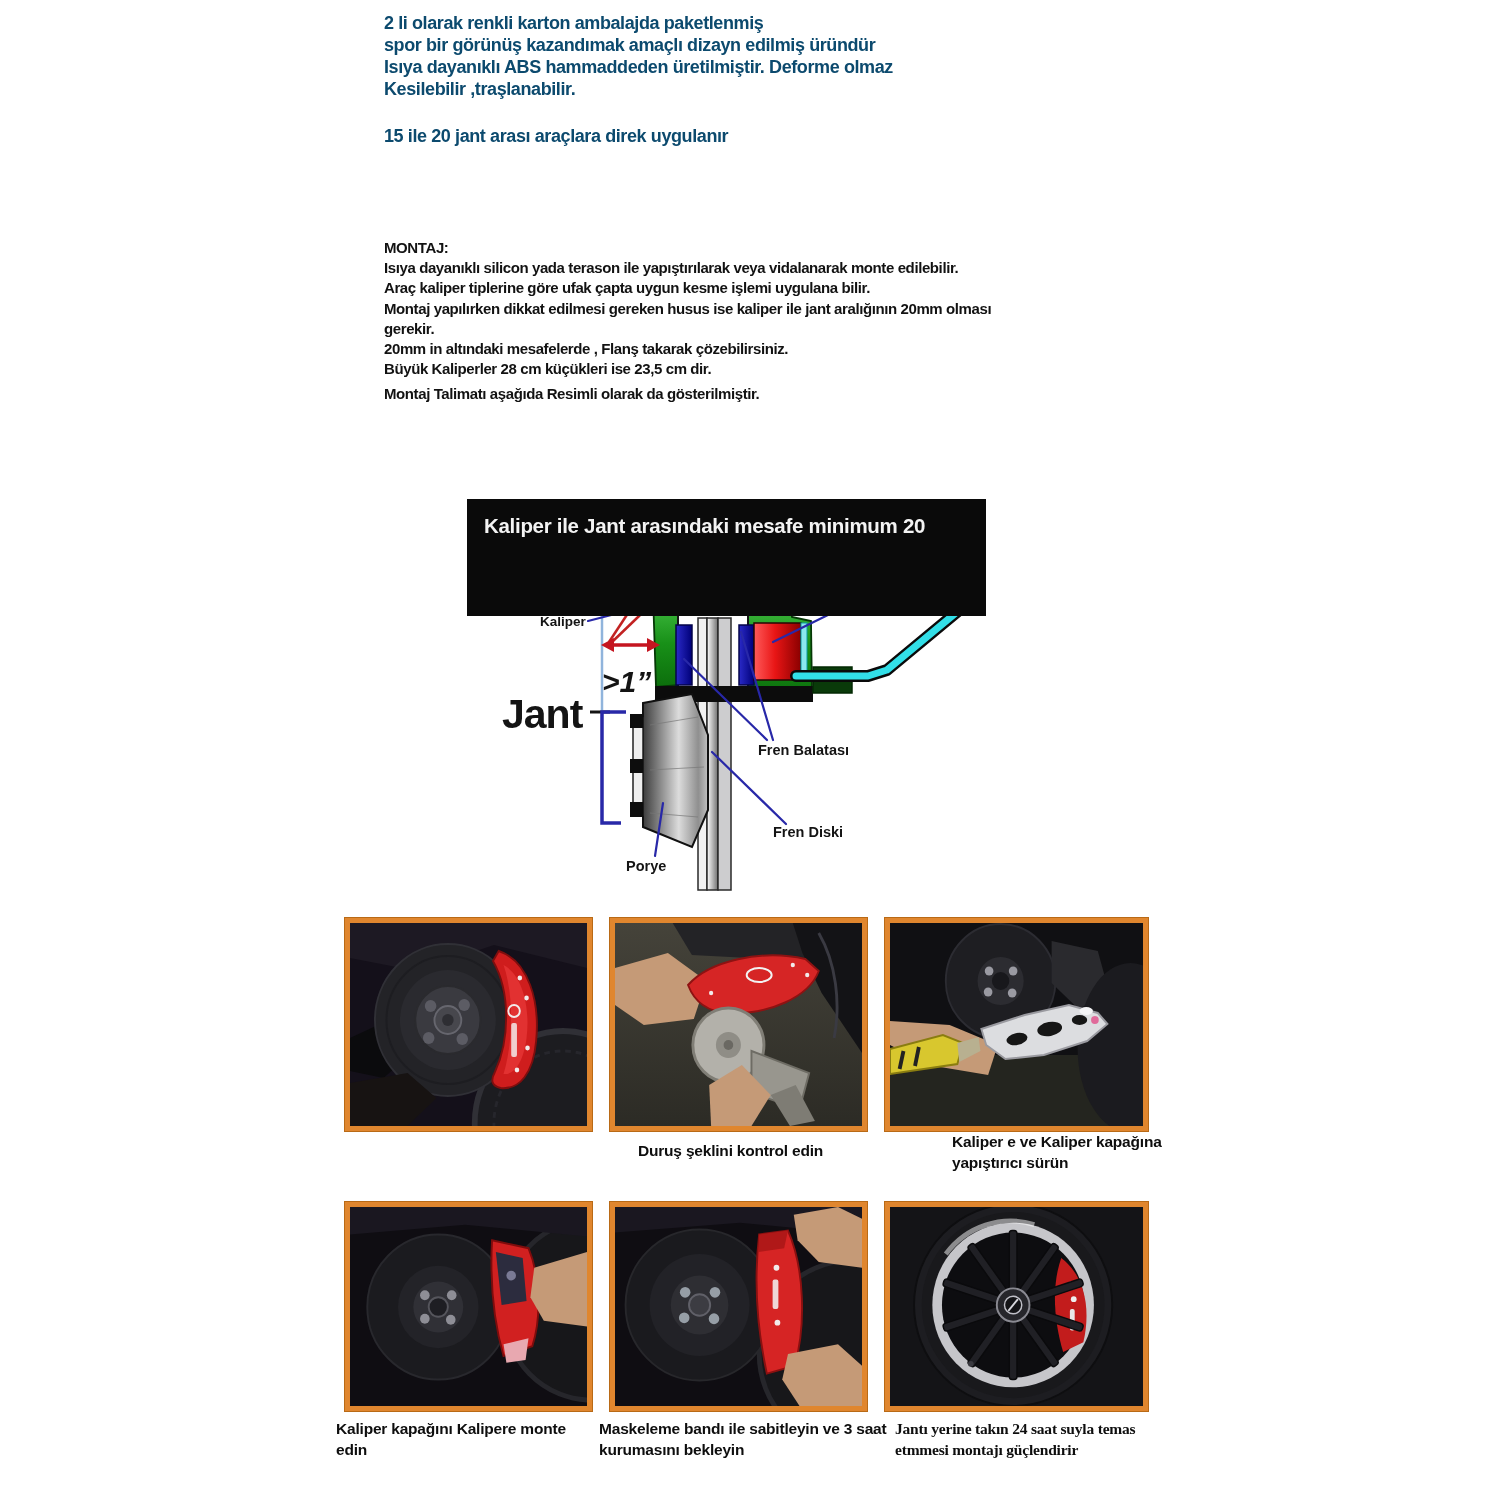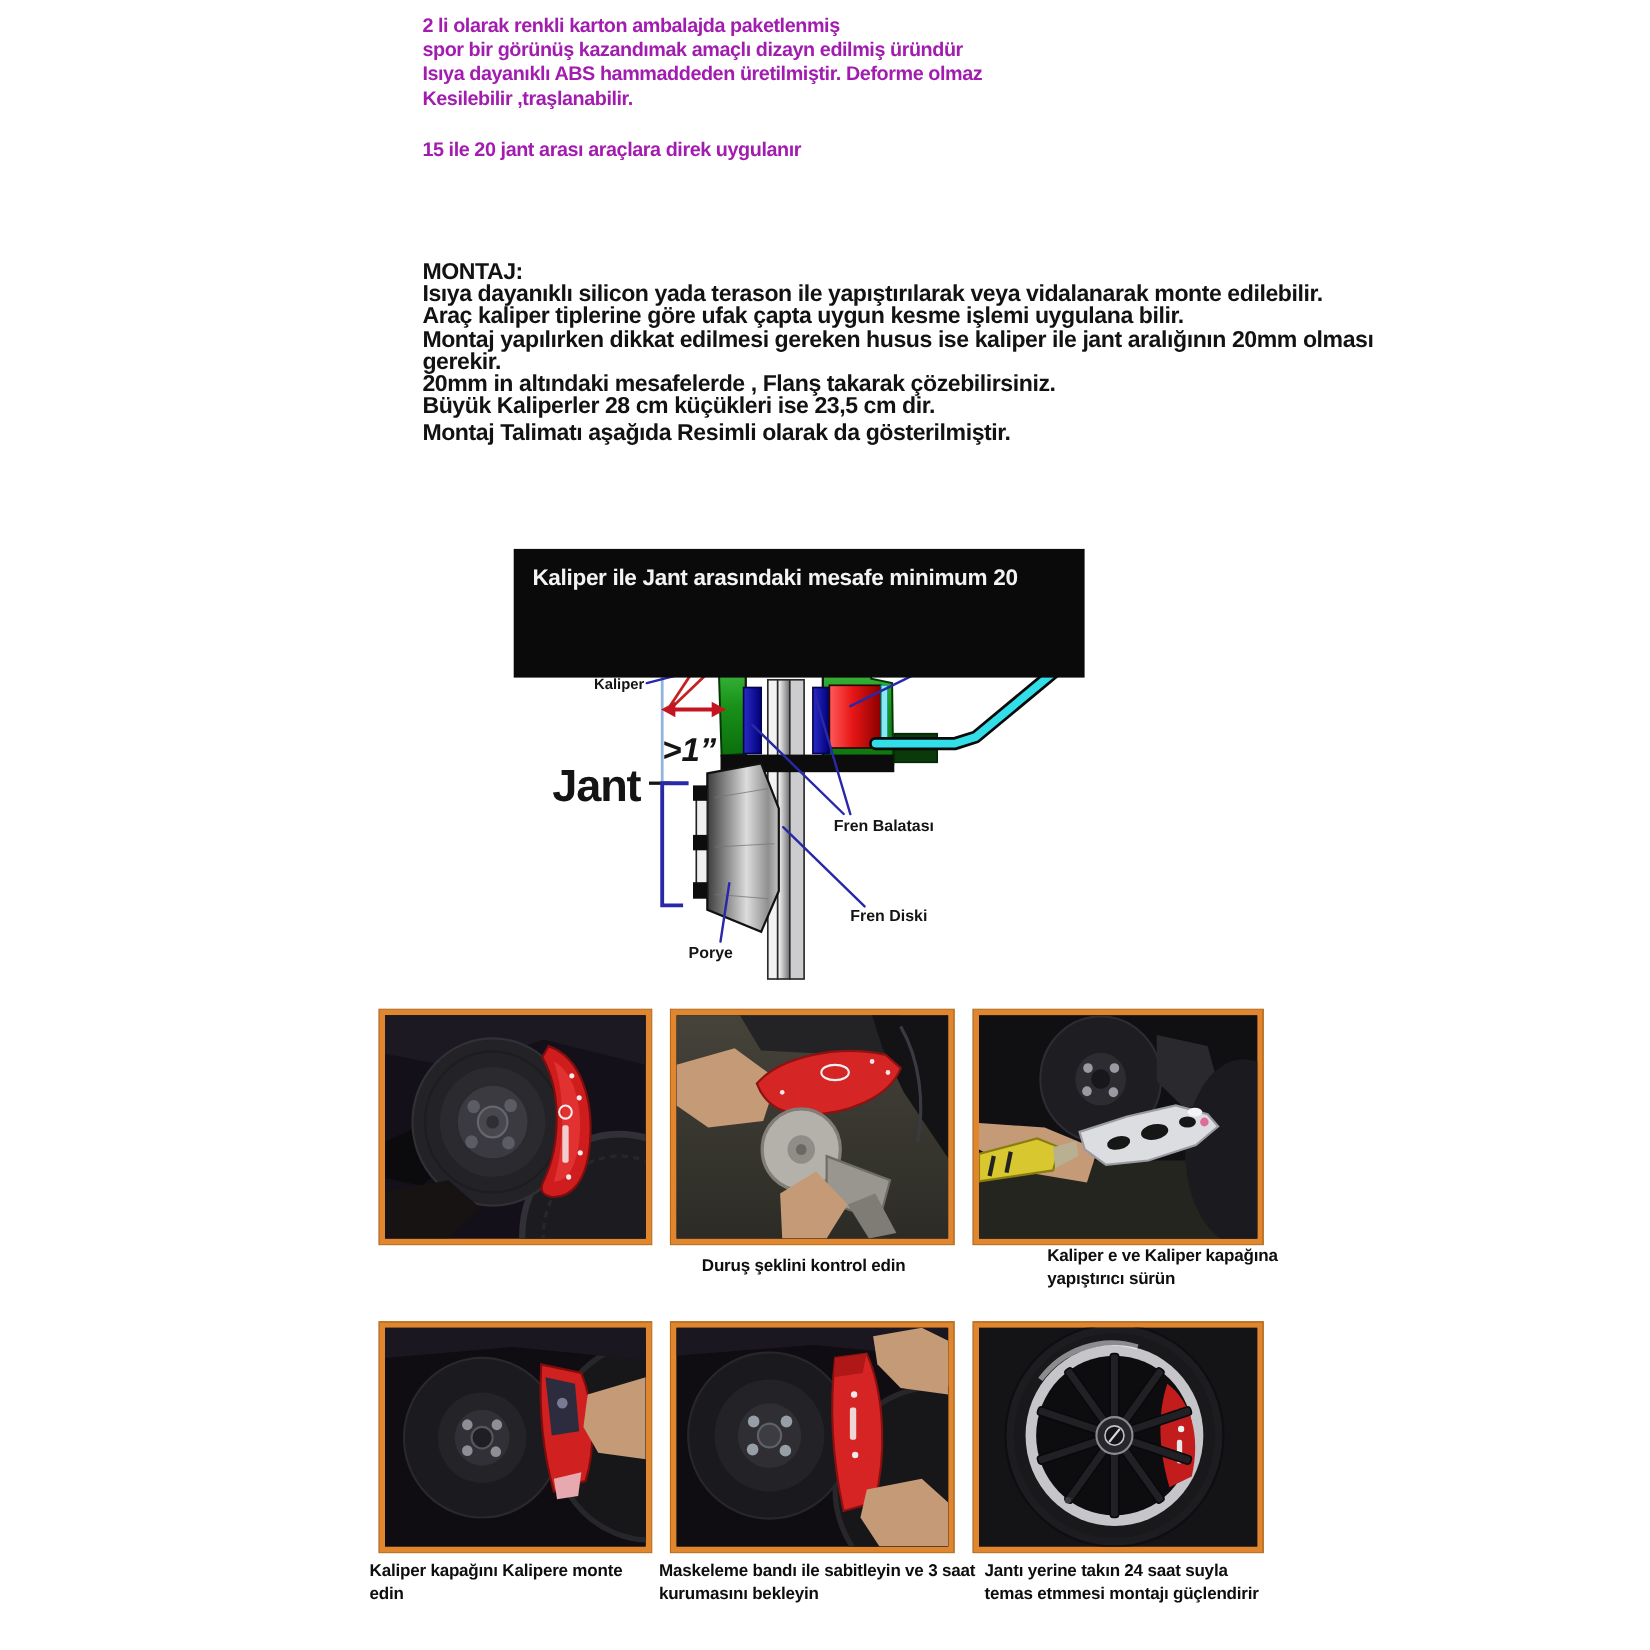--- a/index.html
+++ b/index.html
@@ -2,23 +2,23 @@
 <html><head>
 <meta charset="utf-8">
 <style>
   html,body{margin:0;padding:0;background:#ffffff;}
   .canvas{
     position:relative;width:1500px;height:1500px;background:#ffffff;overflow:hidden;
     font-family:"Liberation Sans","DejaVu Sans",sans-serif;color:#111;
   }
   
   .intro{position:absolute;left:384px;top:12px;font-size:18px;font-weight:bold;
-         letter-spacing:-0.4px;line-height:22px;white-space:nowrap;color:#a21caf;}
+         letter-spacing:-0.4px;line-height:22px;white-space:nowrap;color:#0c4a6e;}
   .intro .fit-line{margin-top:25px;}
-  .montaj{position:absolute;left:384px;top:238px;font-size:21px;font-weight:bold;
+  .montaj{position:absolute;left:384px;top:238px;font-size:15px;font-weight:bold;
           letter-spacing:-0.4px;line-height:20.2px;white-space:nowrap;color:#121212;}
   .montaj .gap-top{margin-top:5px;}
   
   .banner{position:absolute;left:467px;top:499px;width:519px;height:117px;background:#0a0a0a;
           box-sizing:border-box;padding:11px 0 0 17px;}
   .banner .bl{font-size:20.5px;font-weight:bold;letter-spacing:-0.3px;line-height:32px;
               color:#f3f3f3;white-space:nowrap;}
   .banner .red{color:#d82430;margin-left:13px;}
   
   .diagram{position:absolute;left:440px;top:575px;width:570px;height:335px;}
@@ -34,21 +34,21 @@
   .p5{left:610px;top:1202px;width:257px;height:209px;}
   .p6{left:885px;top:1202px;width:263px;height:209px;}
   
   .caption{position:absolute;font-size:15.5px;font-weight:bold;letter-spacing:-0.2px;
            line-height:21px;color:#0e0e0e;}
   .c1{left:352px;top:1131px;width:272px;}
   .c2{left:638px;top:1140px;white-space:nowrap;}
   .c3{left:952px;top:1131px;width:212px;}
   .c4{left:336px;top:1418px;width:258px;}
   .c5{left:599px;top:1418px;width:288px;}
-  .c6{left:895px;top:1418px;width:258px;}
+  .c6{left:895px;top:1418px;width:258px;font-family:Liberation Serif, serif;}
 </style>
 </head>
 <body>
 
 <div class="canvas">
 
   <div class="intro">
     <div>2 li olarak renkli karton  ambalajda paketlenmiş</div>
     <div>spor bir görünüş kazandımak amaçlı dizayn edilmiş üründür</div>
     <div> Isıya dayanıklı ABS hammaddeden üretilmiştir. Deforme olmaz</div>

